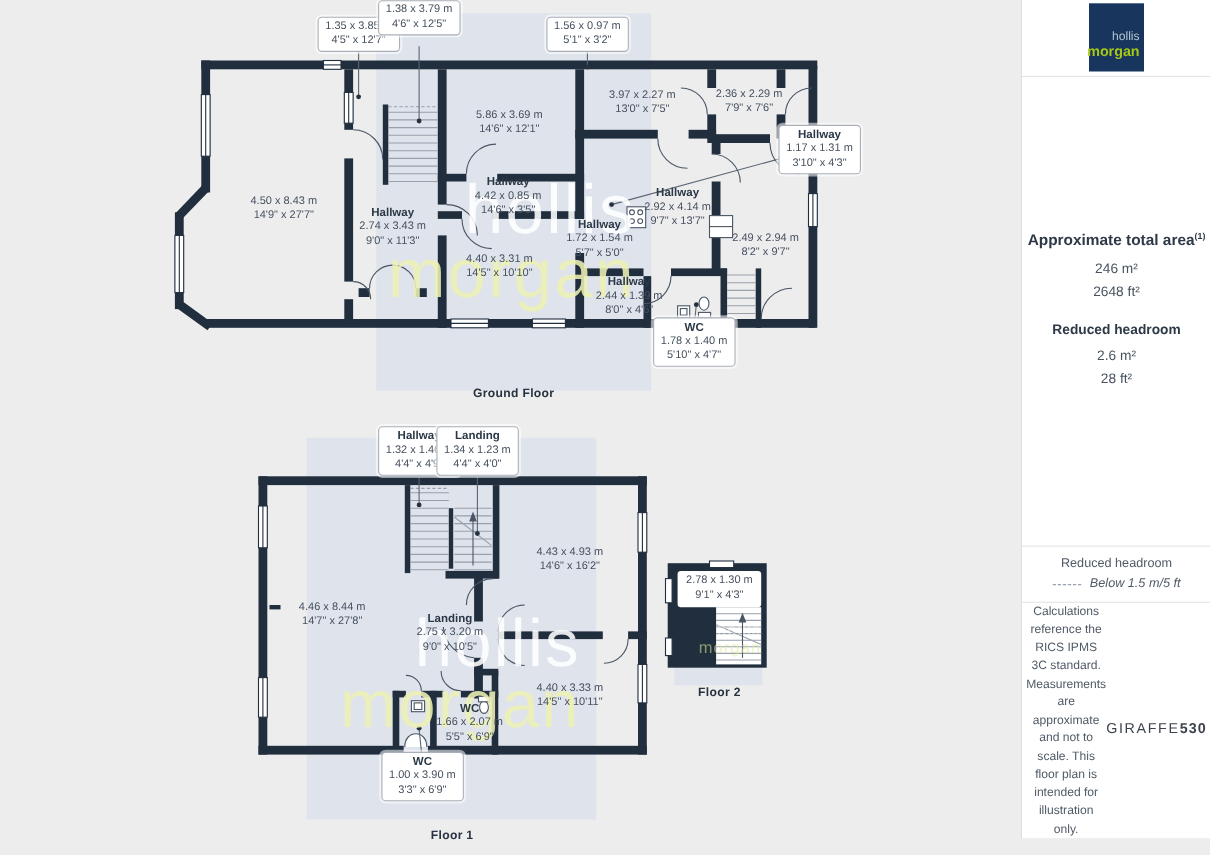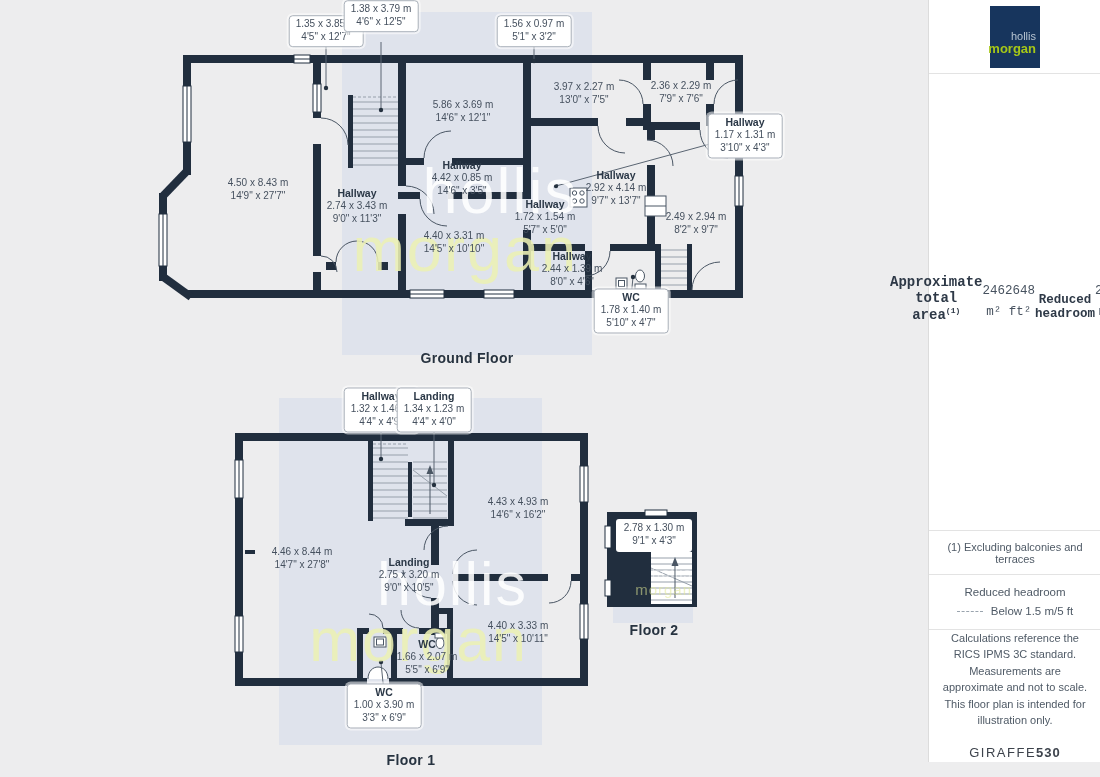--- a/index.html
+++ b/index.html
@@ -19,42 +19,42 @@
   .wm .w1{color:rgba(255,255,255,0.88);}
   .wm .w2{color:rgba(236,240,180,0.88);}
   .wm-f2 .w1{color:rgba(255,255,255,0.45);}
   .wm-f2 .w2{color:rgba(225,233,150,0.55);}
   
   .lbl{position:absolute;transform:translate(-50%,-50%);text-align:center;color:#46515f;
        font-size:10px;line-height:1.28;white-space:nowrap;}
   .lbl span{display:block;}
   .lbl .nm{font-weight:bold;color:#2b3847;font-size:10.5px;}
   .lbl.boxed{background:#fff;border:1.5px solid #a9b0b9;border-radius:4px;padding:2px 6px;box-shadow:0 0 0 2px rgba(255,255,255,.55);}
-  .floor-title{position:absolute;transform:translate(-50%,-50%);font-weight:bold;font-size:14px;color:#273340;letter-spacing:.3px;}
+  .floor-title{position:absolute;transform:translate(-50%,-50%);font-weight:bold;font-size:11px;color:#273340;letter-spacing:.3px;}
   
   .sidebar{position:absolute;left:928px;top:0;width:172px;height:762px;background:#fff;
            border-left:1px solid #dcdcdc;display:flex;flex-direction:column;}
   .sec{border-bottom:1px solid #e3e3e3;}
   .logo-sec{height:77px;display:flex;align-items:center;justify-content:center;}
   .logo{width:50px;height:62px;display:flex;flex-direction:column;justify-content:flex-end;
         align-items:flex-end;padding:0 4px 12px 0;box-sizing:border-box;}
   .logo .l1{font-size:11px;line-height:1.05;}
   .logo .l2{font-size:13px;font-weight:bold;line-height:1.05;}
-  .stats-sec{height:478px;display:flex;flex-direction:row;justify-content:center;align-items:center;text-align:center;font-family:Liberation Mono, monospace;}
+  .stats-sec{height:478px;display:flex;flex-direction:column;justify-content:center;align-items:center;text-align:center;}
   .stats-sec h2{font-size:14px;color:#2e3947;margin:0 0 8px 0;}
   .stats-sec h2 sup{font-size:8px;}
   .stat{font-size:12.5px;color:#47525f;line-height:1.7;}
   .stats-sec h3{font-size:12.5px;color:#2e3947;margin:16px 0 6px 0;}
   .footnote-sec{height:45px;display:flex;align-items:center;justify-content:center;
                 font-size:11px;color:#4f5a66;text-align:center;}
   .legend-sec{height:56px;display:flex;flex-direction:column;align-items:center;justify-content:center;
               font-size:11.5px;color:#4f5a66;}
-  .legend-row{margin-top:7px;display:flex;align-items:center;}
+  .legend-row{margin-top:7px;display:flex;align-items:center;font-style:italic;}
   .dash-icon{display:inline-block;width:26px;border-top:1px dashed #9aa4ae;margin-right:8px;}
-  .disc-sec{flex:1;display:flex;flex-direction:column;align-items:center;justify-content:center;
+  .disc-sec{flex:1;display:flex;flex-direction:row;align-items:center;justify-content:center;
             text-align:center;padding:0 13px;font-size:11px;color:#4f5a66;line-height:1.5;border-bottom:none;}
   .giraffe{margin-top:14px;font-size:13px;letter-spacing:1.5px;color:#3d434c;}
   .giraffe b{letter-spacing:1px;}
 </style>
 </head>
 <body>
 
 <div class="canvas">
 
   <div class="panel" id="panel-ground"></div>
@@ -429,21 +429,20 @@
       </div>
     </div>
     <div class="sec stats-sec">
       <h2><span>Approximate total area</span><sup>(1)</sup></h2>
       <div class="stat">246 m²</div>
       <div class="stat">2648 ft²</div>
       <h3>Reduced headroom</h3>
       <div class="stat">2.6 m²</div>
       <div class="stat">28 ft²</div>
     </div>
-    <div class="sec footnote-sec">(1) Excluding balconies and terraces</div>
     <div class="sec legend-sec">
       <div>Reduced headroom</div>
       <div class="legend-row">
         <span class="dash-icon"></span>
         <span>Below 1.5 m/5 ft</span>
       </div>
     </div>
     <div class="sec disc-sec">
       <p style="margin:0">Calculations reference the RICS IPMS 3C standard. Measurements are approximate and not to scale. This floor plan is intended for illustration only.</p>
       <div class="giraffe">

